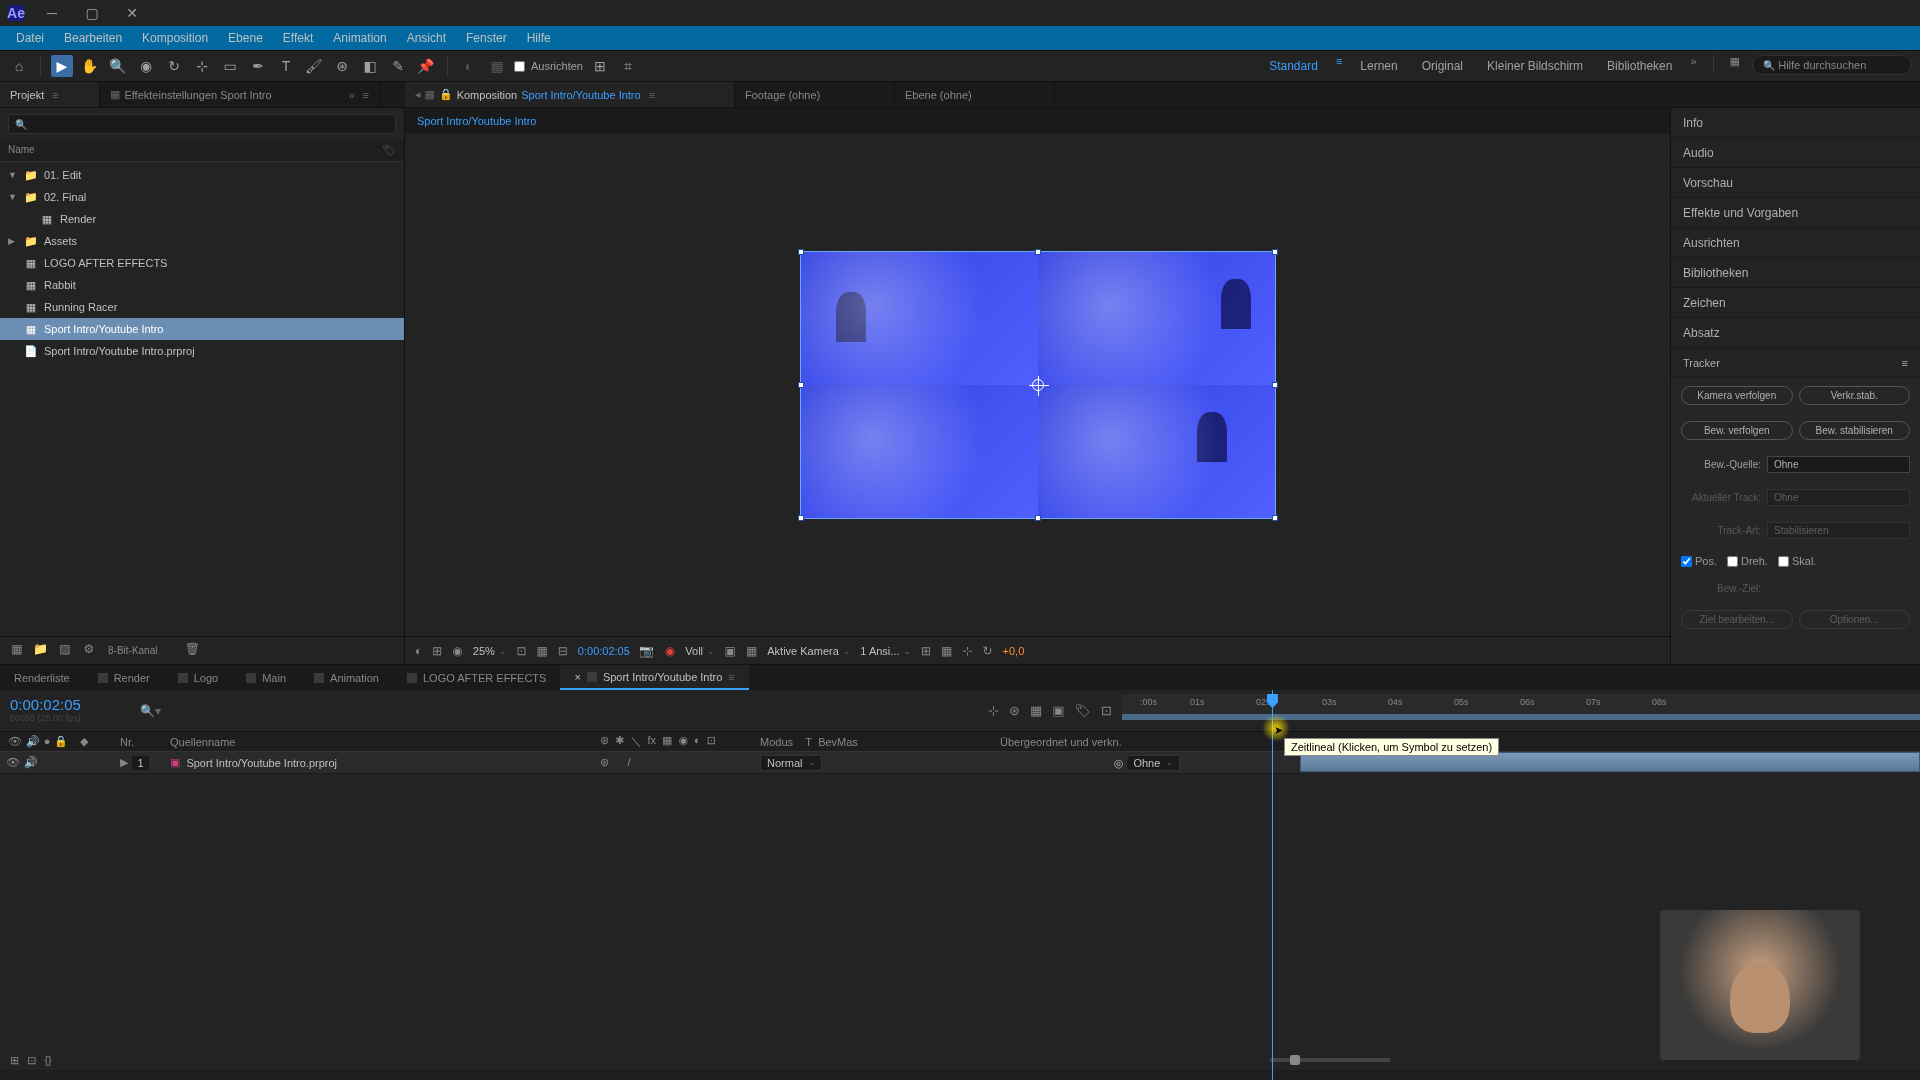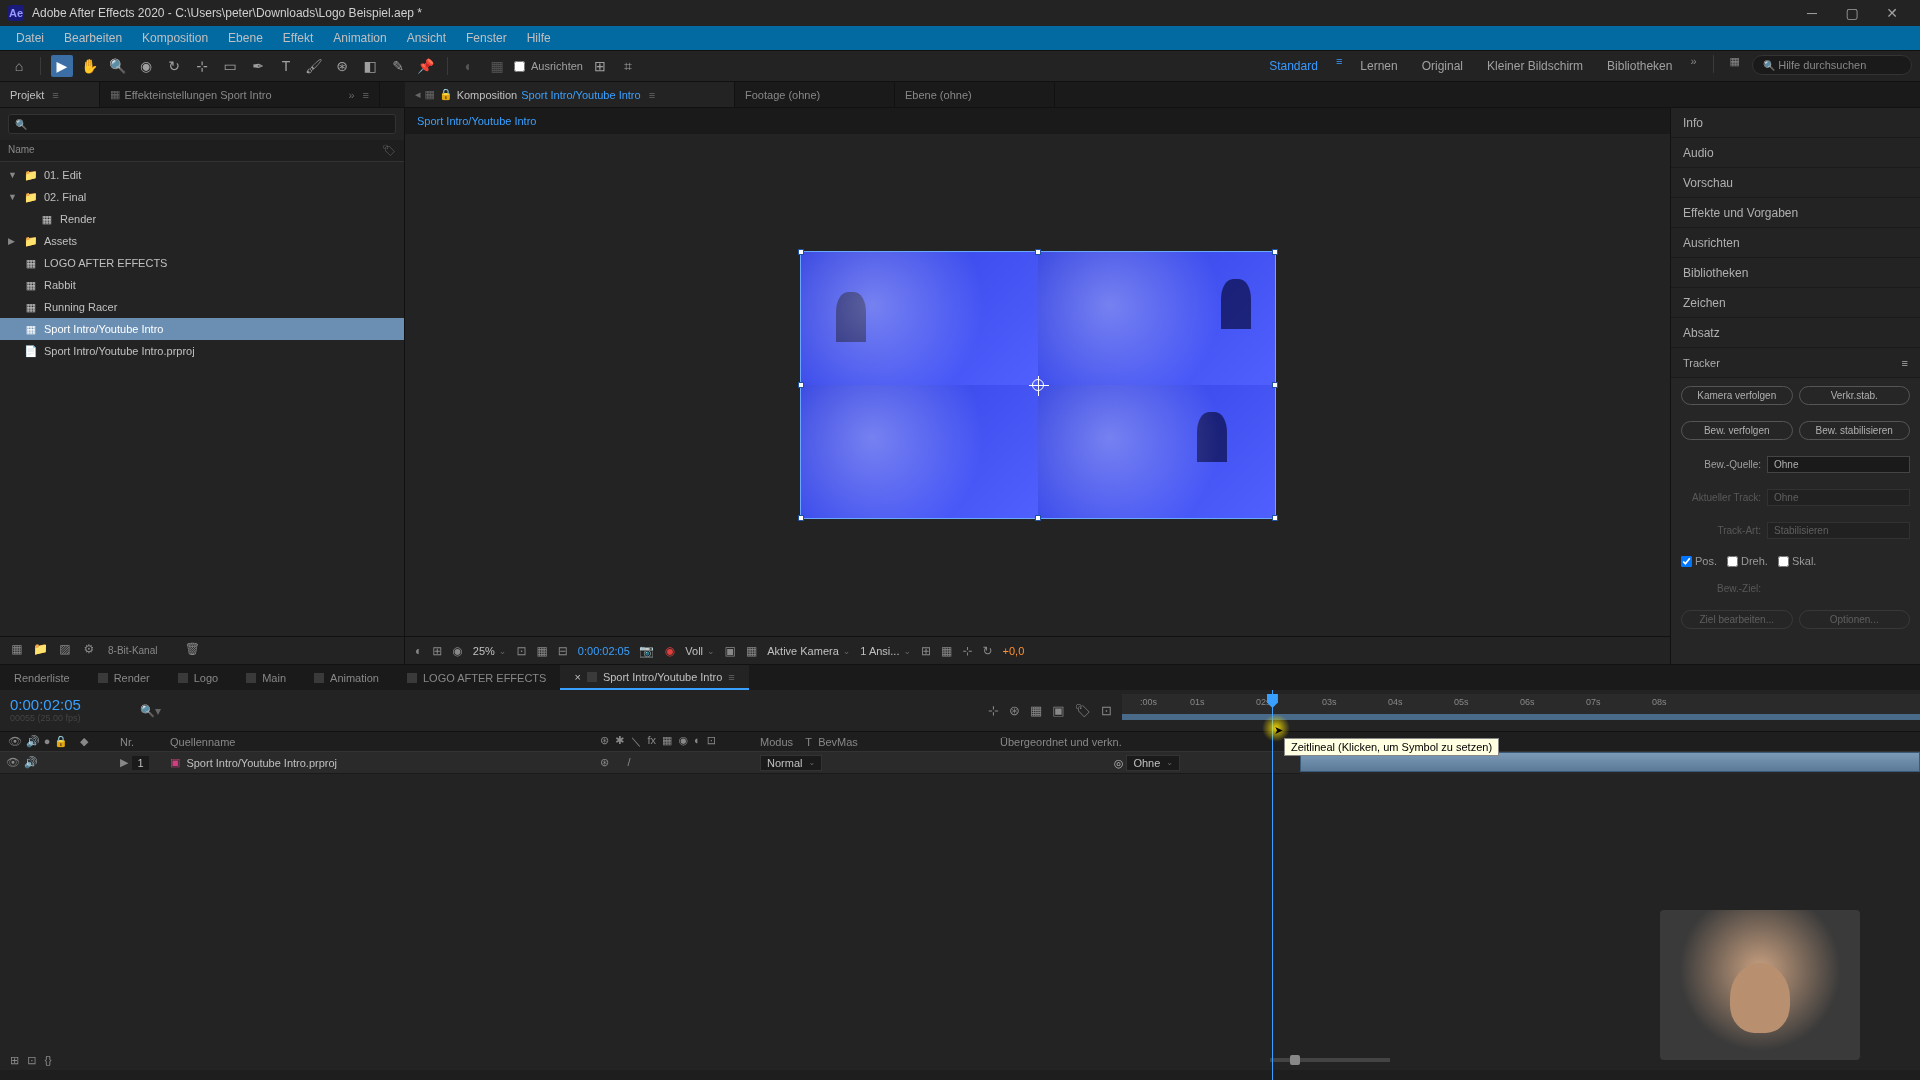--- a/index.html
+++ b/index.html
@@ -1,20 +1,20 @@
 <!DOCTYPE html>
 <html><head>
 <meta charset="utf-8">
 <style>
 * { margin: 0; padding: 0; box-sizing: border-box; font-family: "Segoe UI", Tahoma, sans-serif; font-size: 11px; user-select: none; }
 body { background: #1e1e1e; color: #a0a0a0; width: 1920px; height: 1080px; overflow: hidden; position: relative; }
 
 
 .titlebar { height: 26px; background: #232323; display: flex; align-items: center; padding: 0 8px; color: #d0d0d0; }
-.titlebar .logo { width: 16px; height: 16px; background: #1a1a7a; border-radius: 3px; margin-right: 8px; display: flex; align-items: center; justify-content: center; color: #9999ff; font-size: 11px; font-weight: bold; }
+.titlebar .logo { width: 16px; height: 16px; background: #1a1a7a; border-radius: 3px; margin-right: 8px; display: flex; align-items: center; justify-content: center; color: #9999ff; font-size: 14px; font-weight: bold; }
 .titlebar .title { flex: 1; font-size: 12px; }
 .titlebar .winbtn { width: 40px; text-align: center; font-size: 14px; color: #a0a0a0; }
 
 
 .menubar { height: 24px; background: #0369a1; display: flex; align-items: center; padding: 0 6px; }
 .menubar span { padding: 0 10px; font-size: 12px; color: #c0c0c0; }
 
 
 .toolbar { height: 32px; background: #232323; border-top: 1px solid #111; border-bottom: 1px solid #111; display: flex; align-items: center; padding: 0 8px; gap: 6px; }
 .tool { width: 22px; height: 22px; display: flex; align-items: center; justify-content: center; color: #a0a0a0; font-size: 14px; }
@@ -154,21 +154,20 @@
 
 
 .webcam { position: absolute; right: 60px; bottom: 20px; width: 200px; height: 150px; background: radial-gradient(circle at 50% 40%, #c8a080 0%, #3a3a3a 60%); border-radius: 4px; z-index: 100; }
 .webcam::after { content: ""; position: absolute; left: 50%; top: 35%; transform: translateX(-50%); width: 60px; height: 70px; background: #b89070; border-radius: 50% 50% 40% 40%; }
 </style>
 </head>
 <body>
 
 <div class="titlebar">
   <div class="logo">Ae</div>
-  <div class="title">Adobe After Effects 2020 - C:\Users\peter\Downloads\Logo Beispiel.aep *</div>
   <div class="winbtn">─</div>
   <div class="winbtn">▢</div>
   <div class="winbtn">✕</div>
 </div>
 
 <div class="menubar">
   <span>Datei</span>
   <span>Bearbeiten</span>
   <span>Komposition</span>
   <span>Ebene</span>

